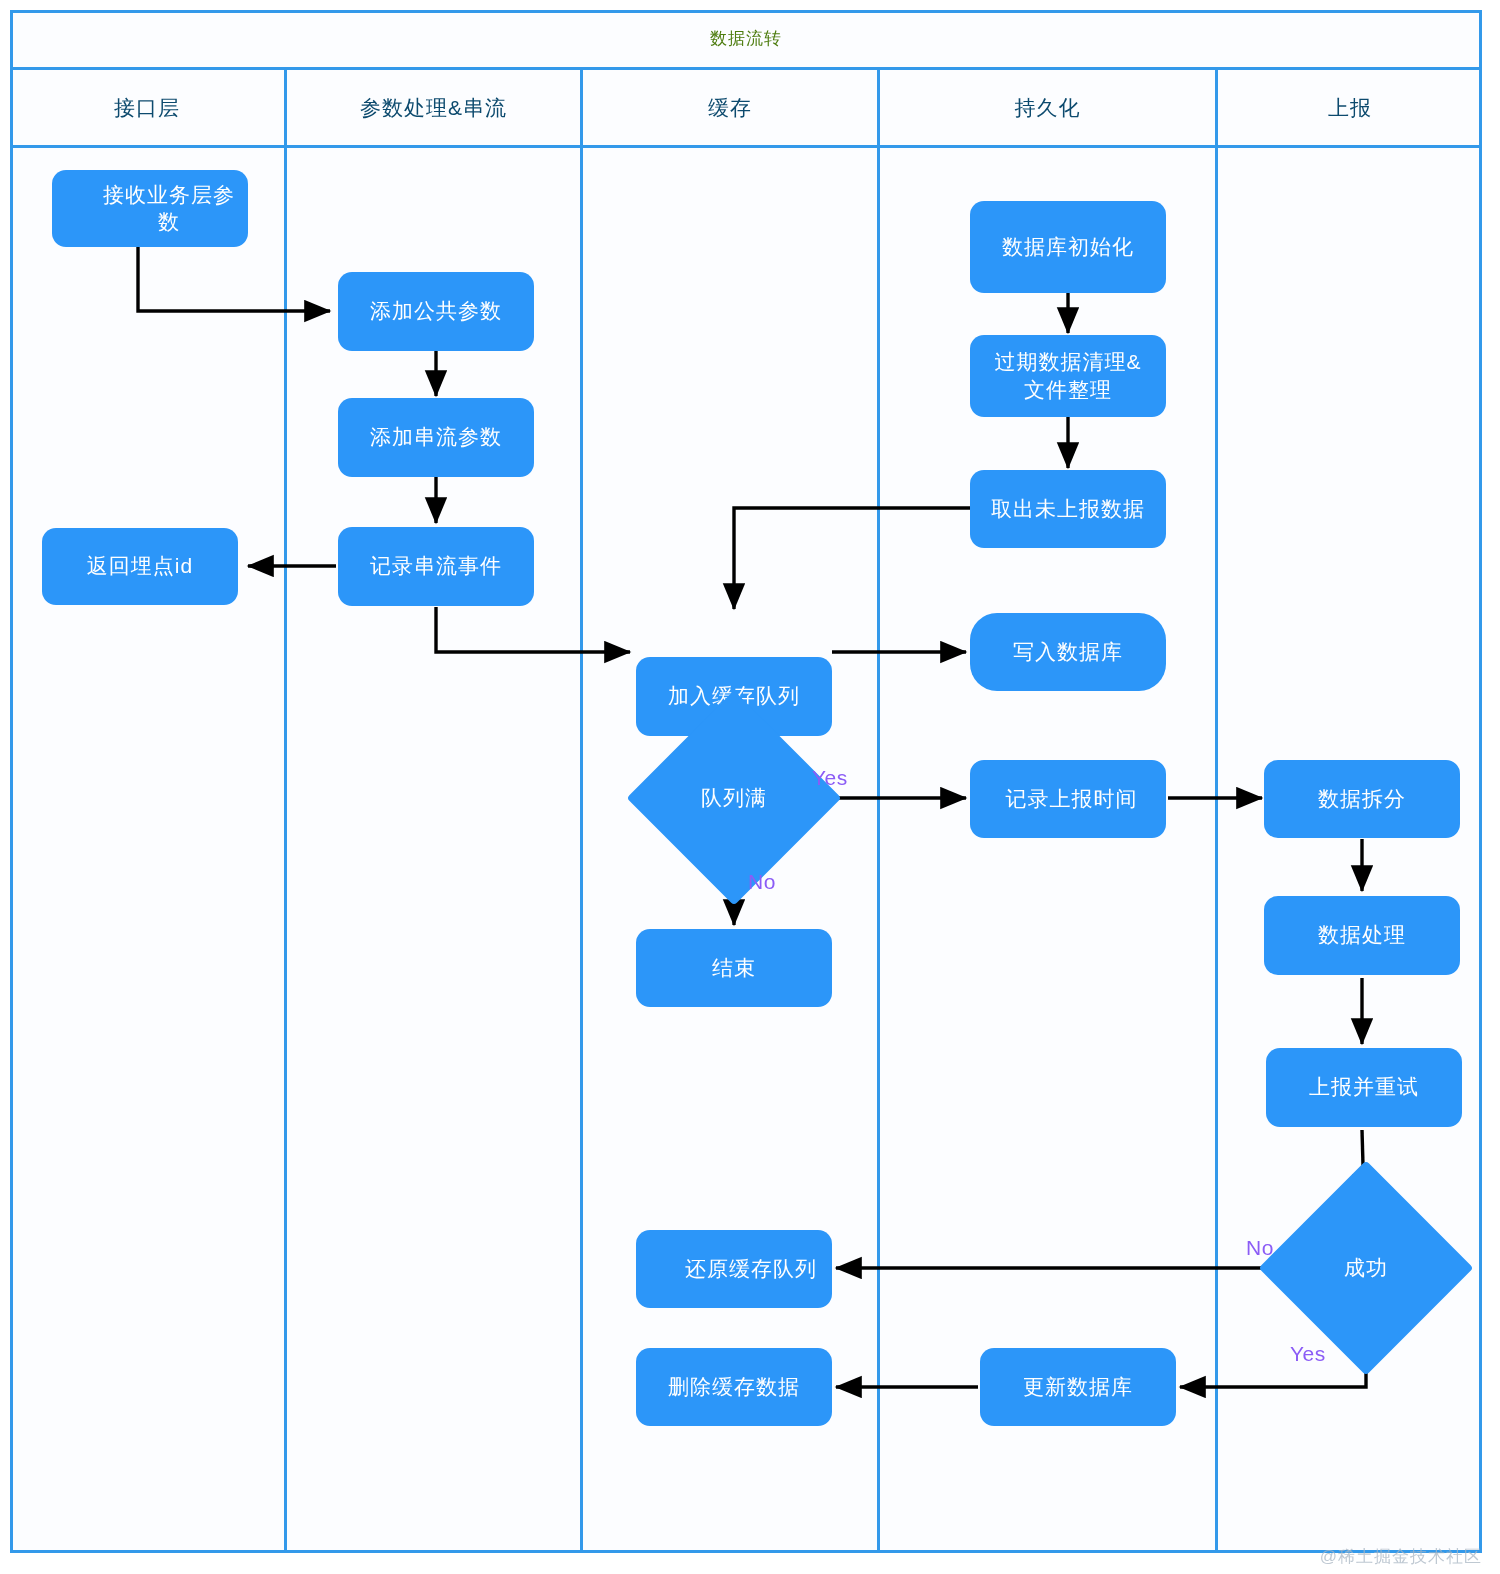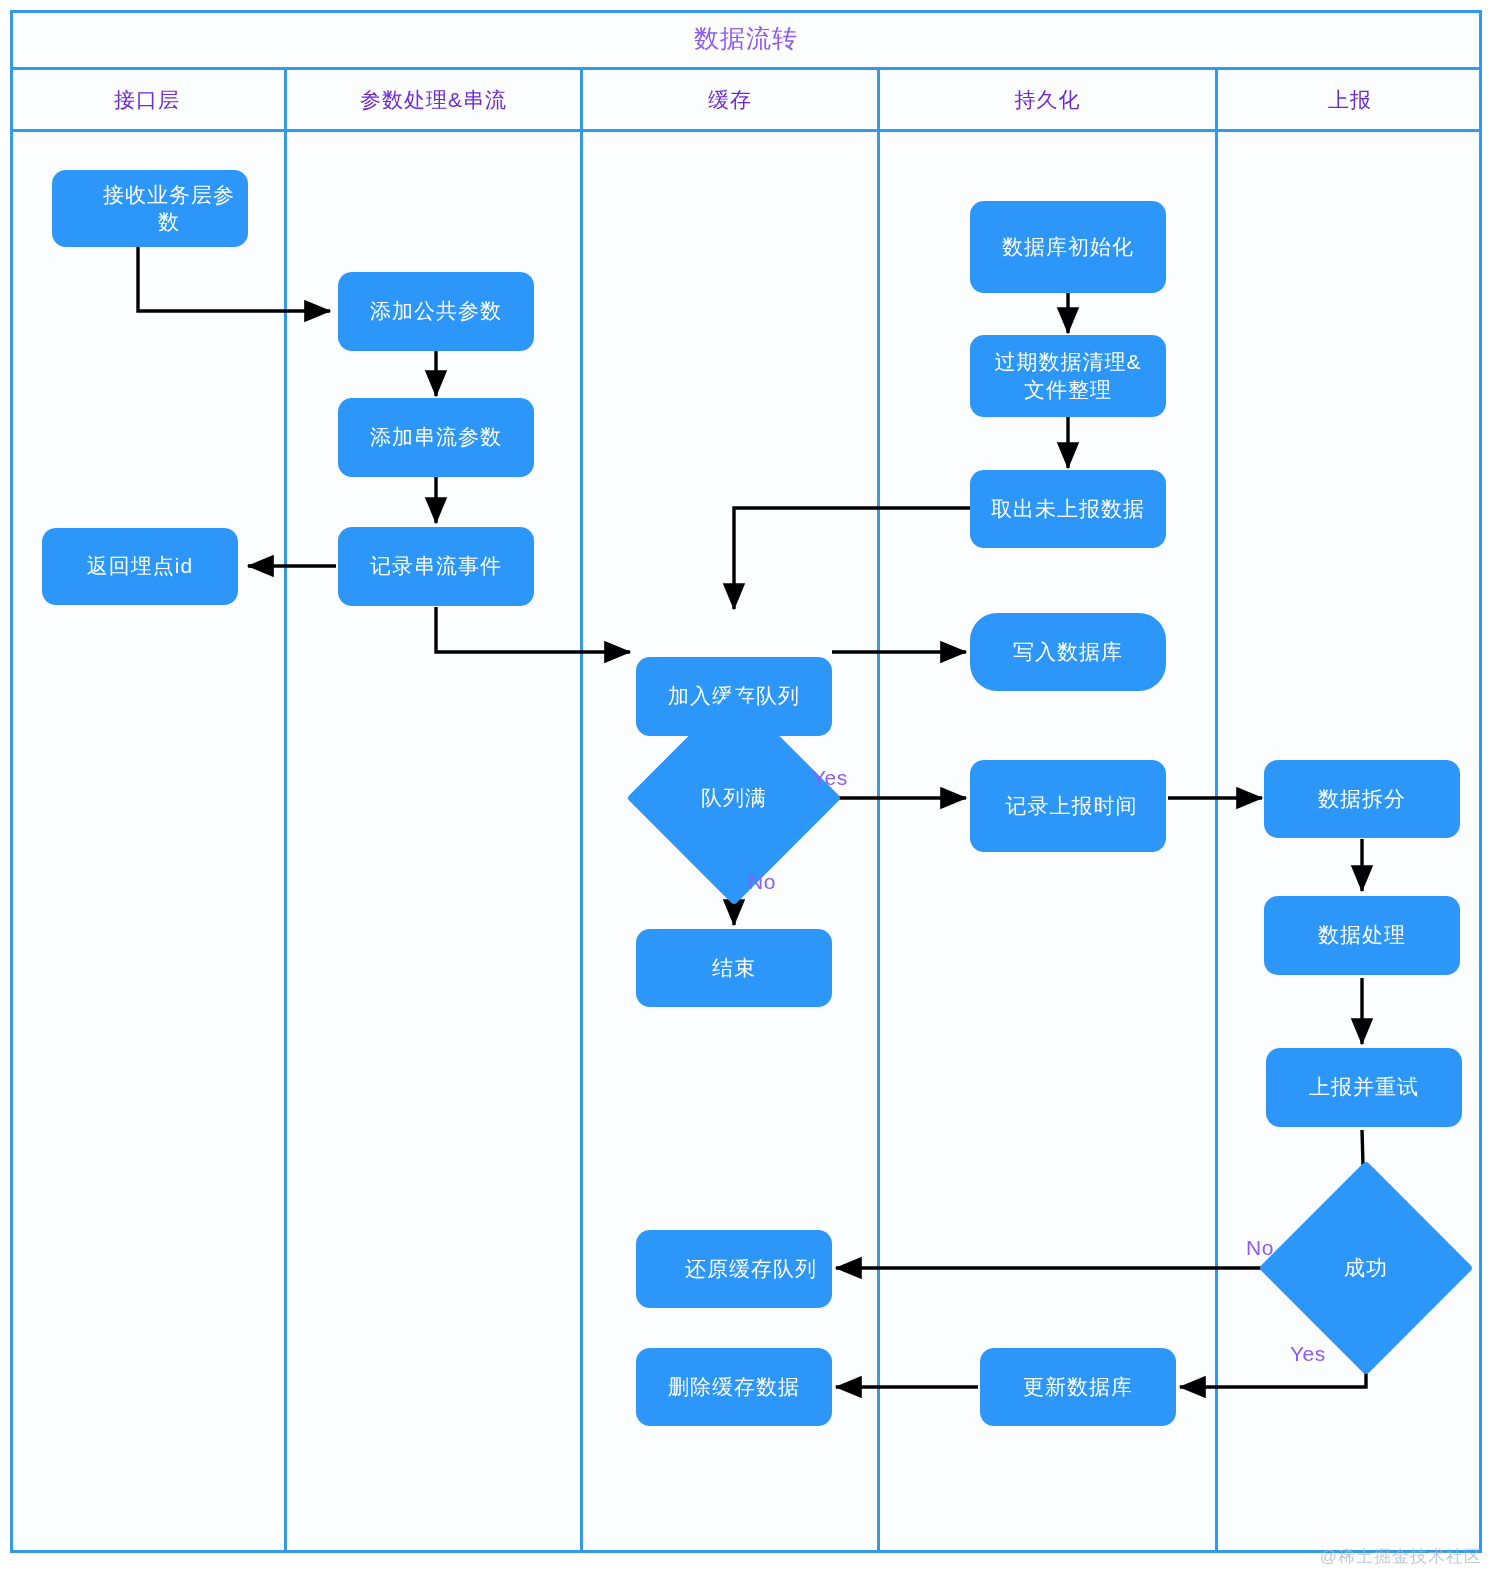--- a/index.html
+++ b/index.html
@@ -31,36 +31,36 @@
     position: absolute;
     left: 10px;
     top: 10px;
     width: 1472px;
     height: 60px;
     box-sizing: border-box;
     border-bottom: 3px solid #3399ea;
     display: flex;
     align-items: center;
     justify-content: center;
-    font-size: 25px;
-    color: #8b5cf6;
+    font-size: 17px;
+    color: #4d7c0f;
     letter-spacing: 1px;
   }
   .lane-header {
     position: absolute;
     top: 70px;
-    height: 62px;
+    height: 78px;
     box-sizing: border-box;
     border-right: 3px solid #3399ea;
     border-bottom: 3px solid #3399ea;
     display: flex;
     align-items: center;
     justify-content: center;
     font-size: 21px;
-    color: #6d28d9;
+    color: #0c4a6e;
     letter-spacing: 1px;
   }
   .lane-header.last { border-right: none; }
   .lane-body {
     position: absolute;
     top: 132px;
     height: 1421px;
     box-sizing: border-box;
     border-right: 3px solid #3399ea;
   }
@@ -229,21 +229,21 @@
 
   <div class="node" style="left:636px; top:929px; width:196px; height:78px;">结束</div>
   <div class="node" style="left:636px; top:1230px; width:196px; height:78px;padding-left:40px;">还原缓存队列</div>
   <div class="node" style="left:636px; top:1348px; width:196px; height:78px;">删除缓存数据</div>
 
   <div class="node" style="left:970px; top:201px; width:196px; height:92px;">数据库初始化</div>
   <div class="node multiline" style="left:970px; top:335px; width:196px; height:82px; white-space:pre-line;">过期数据清理&amp;
 文件整理</div>
   <div class="node" style="left:970px; top:470px; width:196px; height:78px;">取出未上报数据</div>
   <div class="node" style="left:970px; top:613px; width:196px; height:78px;border-radius:27px;">写入数据库</div>
-  <div class="node" style="left:970px; top:760px; width:196px; height:92px;padding-left:13px;">记录上报时间</div>
+  <div class="node" style="left:970px; top:760px; width:196px; height:78px;padding-left:13px;">记录上报时间</div>
   <div class="node" style="left:980px; top:1348px; width:196px; height:78px;">更新数据库</div>
 
   <div class="node" style="left:1264px; top:760px; width:196px; height:78px;">数据拆分</div>
   <div class="node" style="left:1264px; top:896px; width:196px; height:79px;">数据处理</div>
   <div class="node" style="left:1266px; top:1048px; width:196px; height:79px;">上报并重试</div>
 
   <div class="diamond-wrap" style="left:1290px; top:1192px; width:152px; height:152px;">
     <div class="diamond-shape"></div>
     <div class="diamond-label">成功</div>
   </div>

